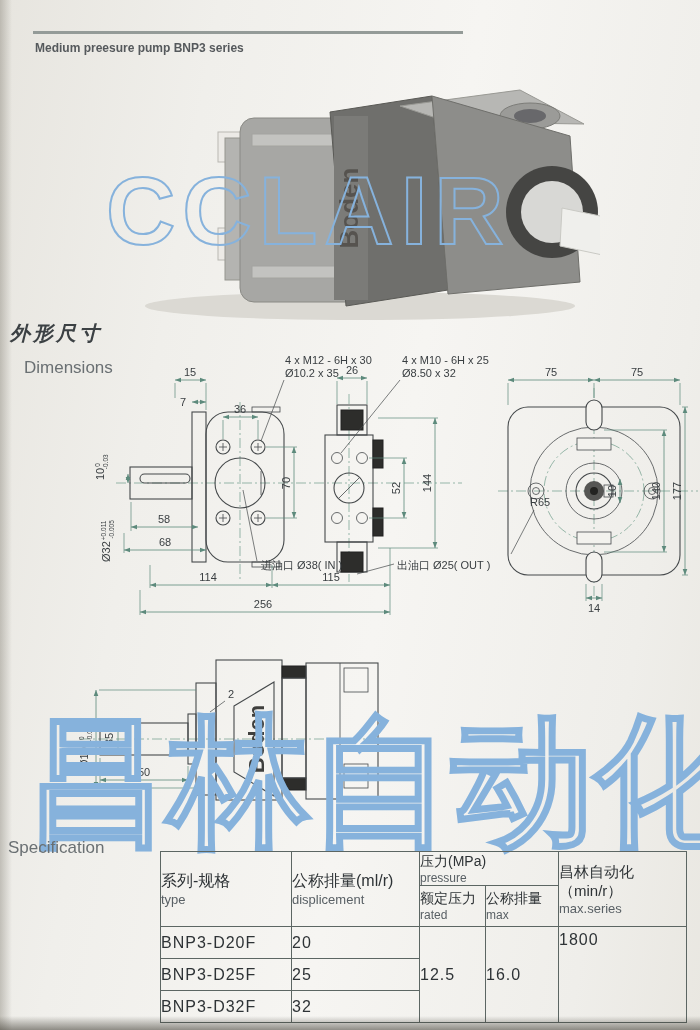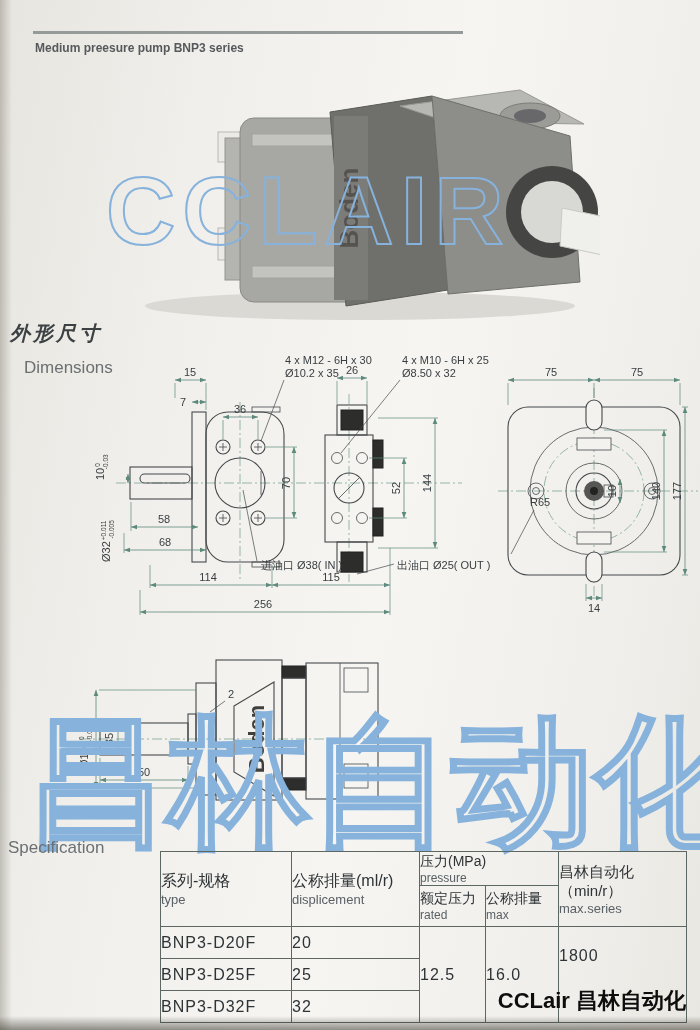--- a/index.html
+++ b/index.html
@@ -318,29 +318,28 @@
       <th>
         <div class="zh" style="font-size:14px">公称排量</div>
         <div class="en" style="font-size:12px">max</div>
       </th>
     </tr>
     <tr>
       <td style="height:31px" class="val">BNP3-D20F</td>
       <td class="val">20</td>
       <td rowspan="3" class="val">12.5</td>
       <td rowspan="3" class="val">16.0</td>
-      <td rowspan="3" class="val" style="vertical-align:top;padding-top:20px">1800</td>
+      <td rowspan="3" class="val" style="vertical-align:top;padding-top:4px">1800</td>
     </tr>
     <tr>
       <td style="height:31px" class="val">BNP3-D25F</td>
       <td class="val">25</td>
     </tr>
     <tr>
       <td style="height:31px" class="val">BNP3-D32F</td>
       <td class="val">32</td>
     </tr>
   </tbody>
     </table>
 
-  <div class="abs footer-brand">CCLair 昌林自动化</div>
 
   <div class="edge-bottom"></div>
 </div>
 
 </body></html>

